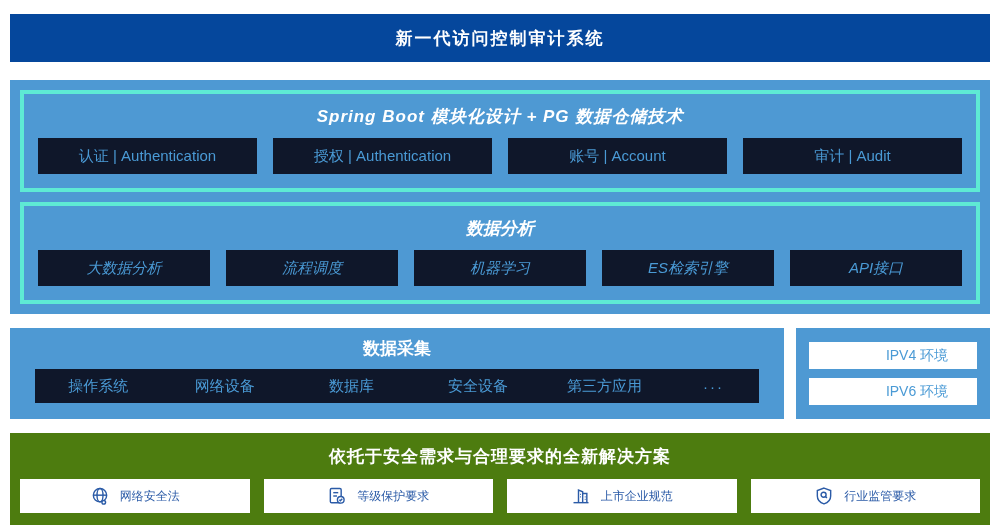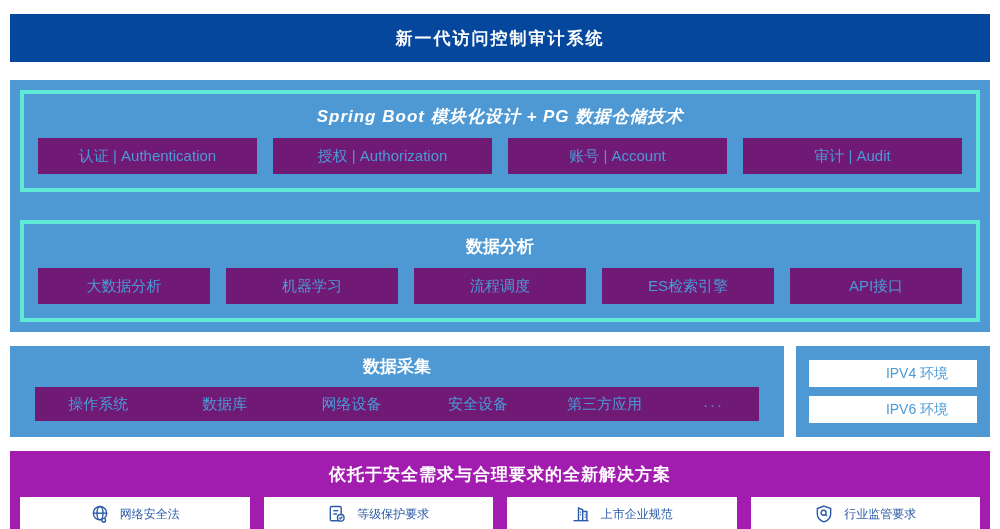--- a/index.html
+++ b/index.html
@@ -6,39 +6,39 @@
   body{width:1000px;height:529px;font-family:"Liberation Sans",sans-serif;-webkit-font-smoothing:antialiased;}
   .page{position:relative;width:1000px;height:529px;overflow:hidden;}
 
   
   .top-banner{margin:14px 10px 0;height:48px;background:#05479c;display:flex;align-items:center;justify-content:center;}
   .top-banner .title{color:#ffffff;font-size:17px;font-weight:bold;letter-spacing:2px;}
 
   
   .platform-panel{margin:18px 10px 0;background:#4e99d3;padding:10px;}
   .inner-box{border:4px solid #5eead4;}
-  .inner-box + .inner-box{margin-top:28px;}
+  .inner-box + .inner-box{margin-top:10px;font-style:italic;}
   .inner-title{text-align:center;color:#ffffff;font-size:17px;font-weight:bold;padding:11px 0 10px;}
   .inner-title.italic{font-style:italic;letter-spacing:1px;}
   .box-row{display:flex;gap:16px;padding:0 14px 14px;}
-  .wbox{flex:1;height:36px;background:#701a75;display:flex;align-items:center;justify-content:center;
+  .wbox{flex:1;height:36px;background:#0f172a;display:flex;align-items:center;justify-content:center;
         color:#4a9ad5;font-size:15px;white-space:nowrap;}
 
   
   .mid-row{display:flex;gap:12px;margin:14px 10px 0;align-items:stretch;}
   .collection-panel{flex:1;background:#4e99d3;padding-bottom:16px;}
   .collection-panel .panel-title{text-align:center;color:#ffffff;font-size:17px;font-weight:bold;padding:9px 0 9px;}
   .collection-row{display:flex;padding:0 25px;}
   .collection-row .wbox{height:34px;font-size:15px;}
   .wbox.dots{flex:0.72;letter-spacing:2px;}
   .ip-panel{width:168px;background:#4e99d3;display:flex;flex-direction:column;justify-content:center;gap:9px;padding:0 13px;box-sizing:content-box;}
   .ip-box{height:27px;background:#ffffff;display:flex;align-items:center;justify-content:center;color:#4a9ad5;font-size:14px;padding-left:48px;}
 
   
-  .solution-panel{margin:14px 10px 0;background:#a21caf;padding:0 10px 12px;}
+  .solution-panel{margin:14px 10px 0;background:#4d7c0f;padding:0 10px 12px;}
   .solution-panel .panel-title{text-align:center;color:#ffffff;font-size:17px;font-weight:bold;padding:12px 0 11px;letter-spacing:1px;}
   .solution-row{display:flex;gap:14px;}
   .sol-box{flex:1;height:34px;background:#ffffff;display:flex;align-items:center;justify-content:center;gap:10px;
            color:#2b5ba7;font-size:12px;}
   .sol-box svg{display:block;}
 </style>
 </head>
 <body>
 
 <div class="page">
@@ -46,47 +46,47 @@
   <div class="top-banner">
     <div class="title">新一代访问控制审计系统</div>
   </div>
 
   <div class="platform-panel">
 
     <div class="inner-box">
       <div class="inner-title italic">Spring Boot 模块化设计 + PG 数据仓储技术</div>
       <div class="box-row">
         <div class="wbox">认证 | Authentication</div>
-        <div class="wbox">授权 | Authorization</div>
+        <div class="wbox">授权 | Authentication</div>
         <div class="wbox">账号 | Account</div>
         <div class="wbox">审计 | Audit</div>
       </div>
     </div>
 
     <div class="inner-box">
       <div class="inner-title">数据分析</div>
       <div class="box-row">
         <div class="wbox">大数据分析</div>
+        <div class="wbox">流程调度</div>
         <div class="wbox">机器学习</div>
-        <div class="wbox">流程调度</div>
         <div class="wbox">ES检索引擎</div>
         <div class="wbox">API接口</div>
       </div>
     </div>
 
   </div>
 
   <div class="mid-row">
 
     <div class="collection-panel">
       <div class="panel-title">数据采集</div>
       <div class="collection-row">
         <div class="wbox">操作系统</div>
+        <div class="wbox">网络设备</div>
         <div class="wbox">数据库</div>
-        <div class="wbox">网络设备</div>
         <div class="wbox">安全设备</div>
         <div class="wbox">第三方应用</div>
         <div class="wbox dots">···</div>
       </div>
     </div>
 
     <div class="ip-panel">
       <div class="ip-box">IPV4 环境</div>
       <div class="ip-box">IPV6 环境</div>
     </div>

